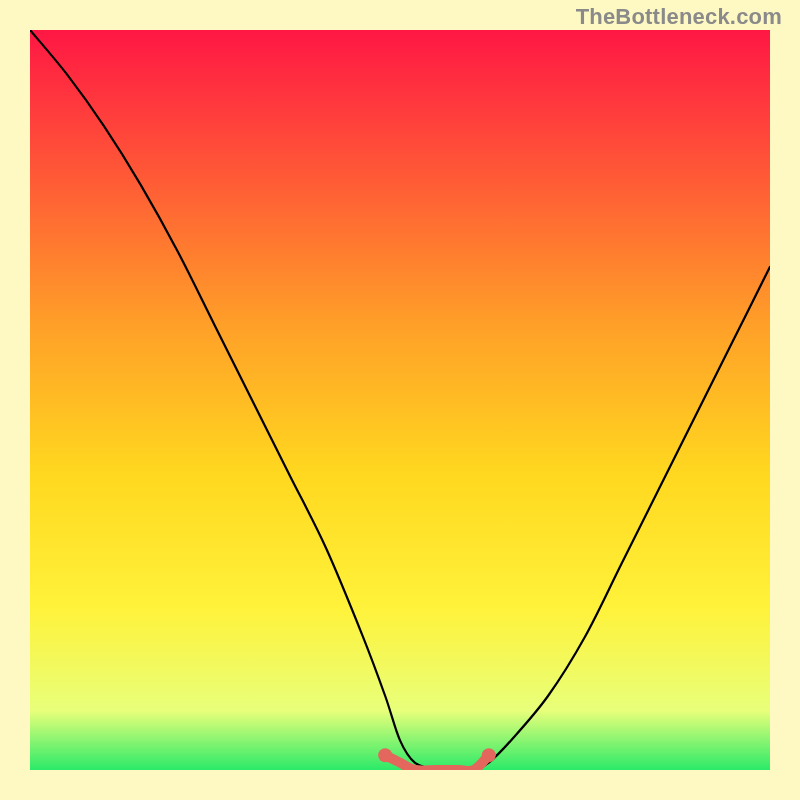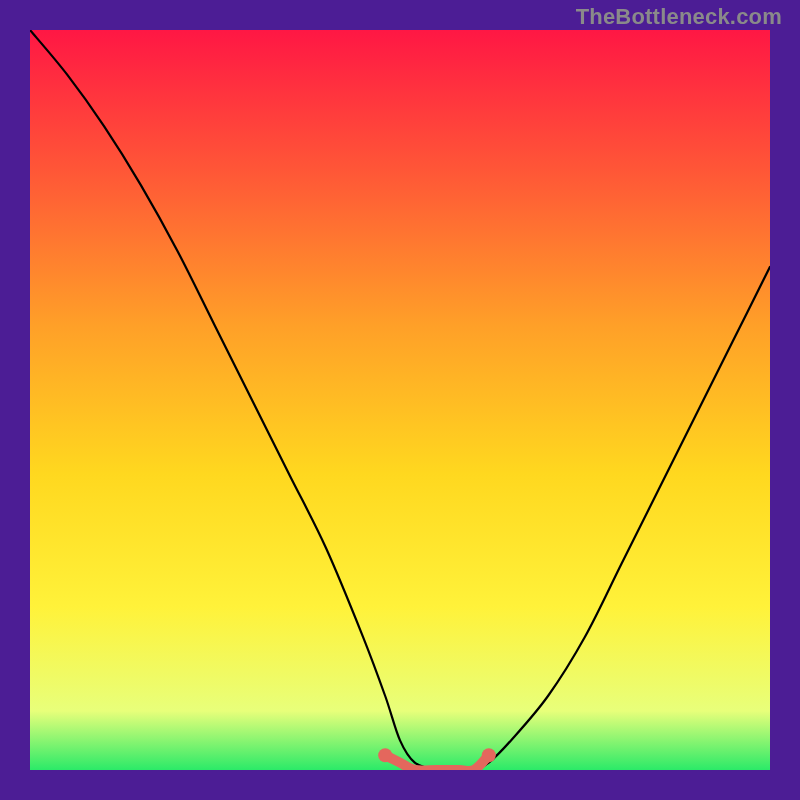--- a/index.html
+++ b/index.html
@@ -9,21 +9,21 @@
     height: 800px;
     background: #000000;
     overflow: hidden;
   }
   .frame {
     position: absolute;
     top: 0;
     left: 0;
     width: 800px;
     height: 800px;
-    background: #4c1d95;
+    background: #fef9c3;
   }
   .plot-area {
     position: absolute;
     top: 30px;
     left: 30px;
     width: 740px;
     height: 740px;
   }
   .watermark {
     position: absolute;

